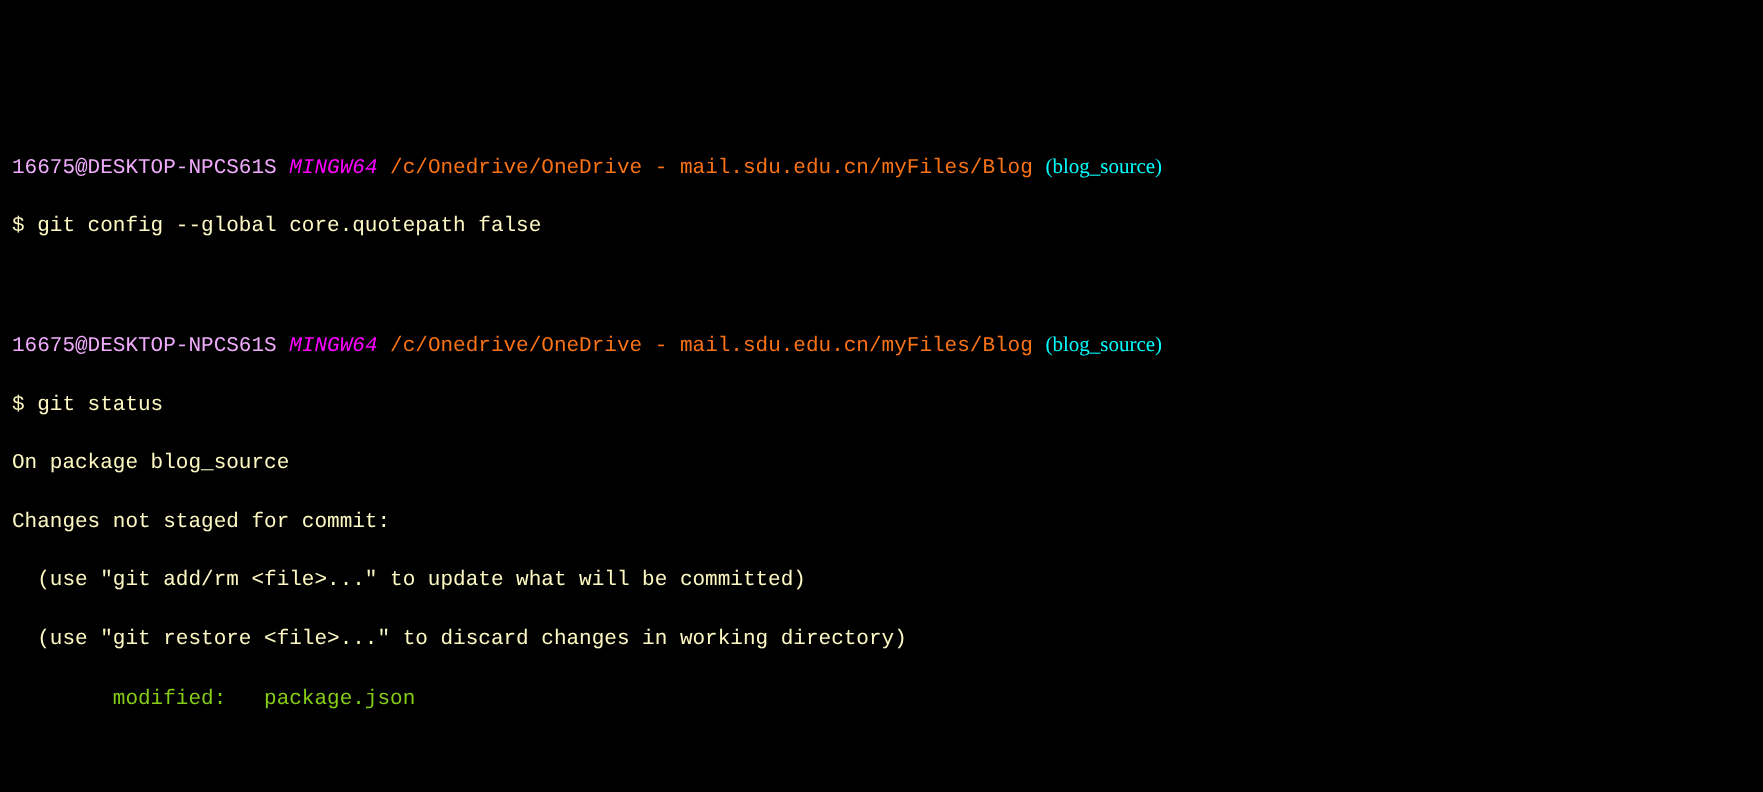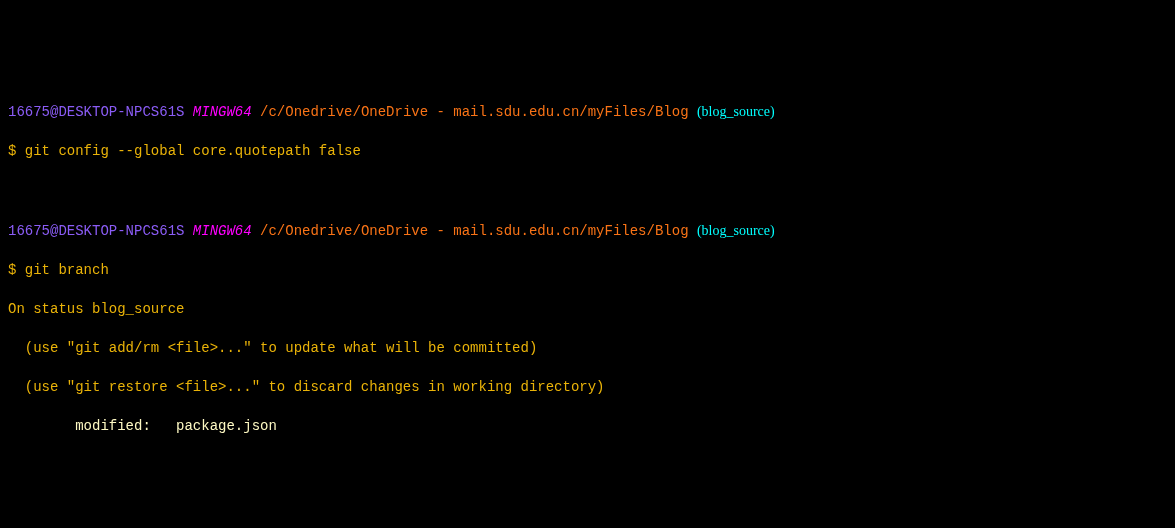--- a/index.html
+++ b/index.html
@@ -9,42 +9,43 @@
     }
     body {
       background-color: #000000;
       font-family: 'Consolas', 'Courier New', monospace;
       font-size: 14px;
       line-height: 1.4;
       padding: 4px 8px;
       white-space: pre;
       color: #c0c0c0;
     }
-    .green { color: #8b5cf6; }
+    .green { color: #f0abfc; }
     .magenta { color: #ff00ff; font-style: italic; }
     .yellow { color: #f97316; }
     .cyan { color: #00ffff; font-family: Liberation Serif, serif; }
-    .white { color: #eab308; }
-    .red { color: #fef9c3; }
+    .white { color: #fef9c3; }
+    .red { color: #84cc16; }
     .line {
       display: block;
     }
   </style>
 </head>
 <body>
 
 
 
 <div>
 <span class="line"><span class="green">16675@DESKTOP-NPCS61S</span> <span class="magenta">MINGW64</span> <span class="yellow">/c/Onedrive/OneDrive - mail.sdu.edu.cn/myFiles/Blog</span> <span class="cyan">(blog_source)</span></span>
 <span class="line white">$ git config --global core.quotepath false</span>
 <span class="line"> </span>
 <span class="line"><span class="green">16675@DESKTOP-NPCS61S</span> <span class="magenta">MINGW64</span> <span class="yellow">/c/Onedrive/OneDrive - mail.sdu.edu.cn/myFiles/Blog</span> <span class="cyan">(blog_source)</span></span>
-<span class="line white">$ git branch</span>
-<span class="line white">On status blog_source</span>
+<span class="line white">$ git status</span>
+<span class="line white">On package blog_source</span>
+<span class="line white">Changes not staged for commit:</span>
 <span class="line white">  (use "git add/rm &lt;file&gt;..." to update what will be committed)</span>
 <span class="line white">  (use "git restore &lt;file&gt;..." to discard changes in working directory)</span>
 <span class="line red">        modified:   package.json</span>
 
 
 
 
 
 
 

